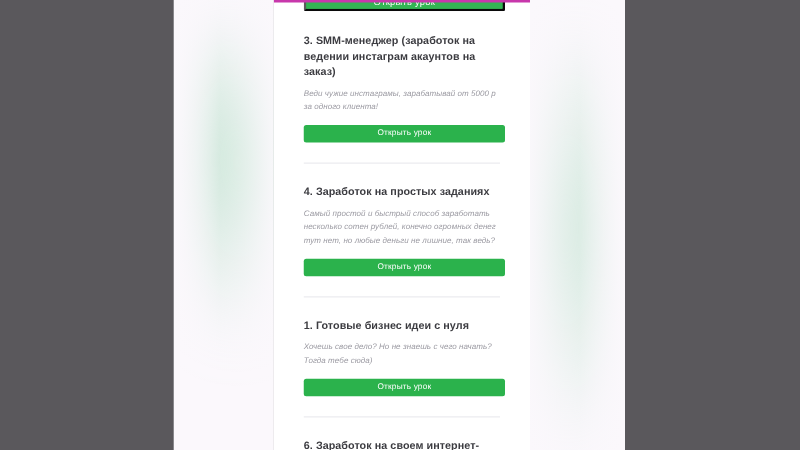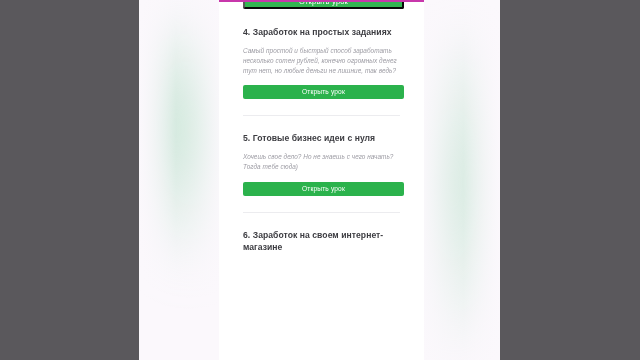--- a/index.html
+++ b/index.html
@@ -167,31 +167,37 @@
   <div id="page">
 
     <div id="top-line"></div>
 
     <div id="clipped-cta-wrap">
       <button id="clipped-cta">Открыть урок</button>
     </div>
 
     <div id="content">
 
+      <div class="section">
+
+        <div class="sec-title">3. SMM-менеджер (заработок на ведении инстаграм акаунтов на заказ)</div>
+        <div class="sec-desc">Веди чужие инстаграмы, зарабатывай от 5000 р за одного клиента!</div>
+        <button class="cta tall">Открыть урок</button>
+      </div>
 
       <div class="section">
         <div class="rule"></div>
         <div class="sec-title">4. Заработок на простых заданиях</div>
         <div class="sec-desc">Самый простой и быстрый способ заработать несколько сотен рублей, конечно огромных денег тут нет, но любые деньги не лишние, так ведь?</div>
         <button class="cta tall">Открыть урок</button>
       </div>
 
       <div class="section">
         <div class="rule"></div>
-        <div class="sec-title">5. Готовые бизнес идеи с нуля</div>
+        <div class="sec-title">1. Готовые бизнес идеи с нуля</div>
         <div class="sec-desc">Хочешь свое дело? Но не знаешь с чего начать? Тогда тебе сюда)</div>
         <button class="cta tall">Открыть урок</button>
       </div>
 
       <div class="section last">
         <div class="rule"></div>
         <div class="sec-title">6. Заработок на своем интернет-магазине</div>
       </div>
 
     </div>

